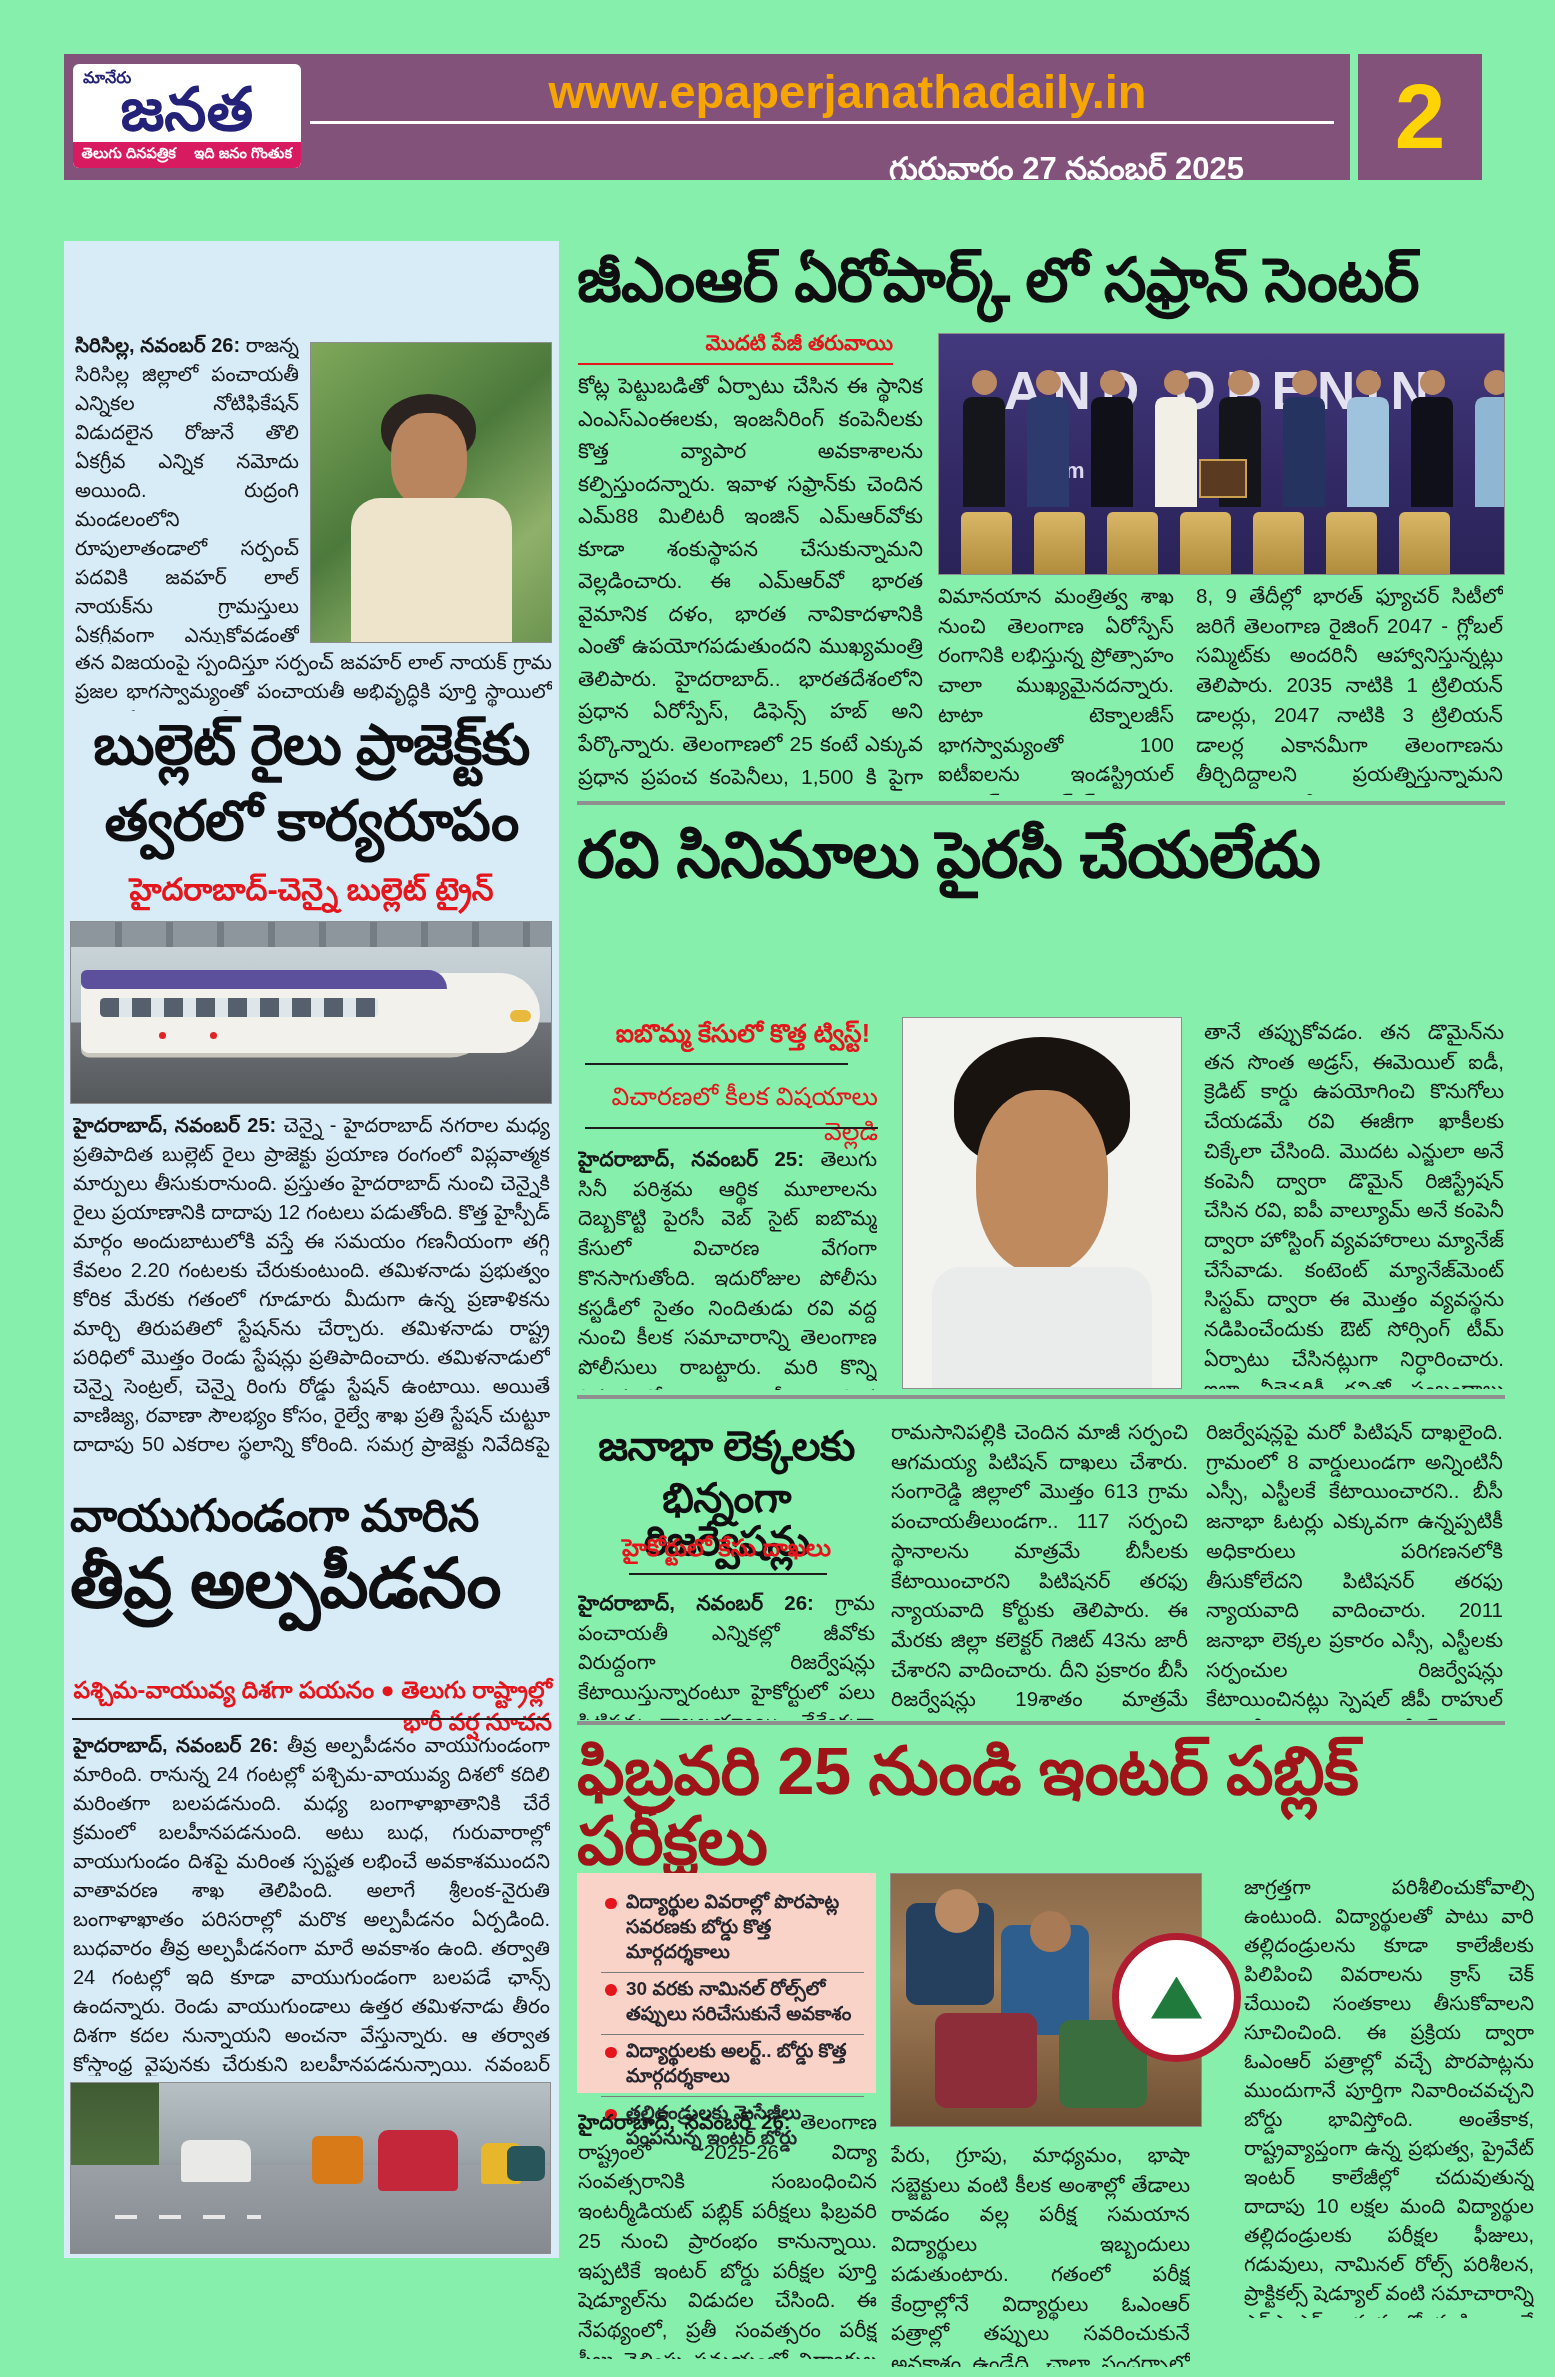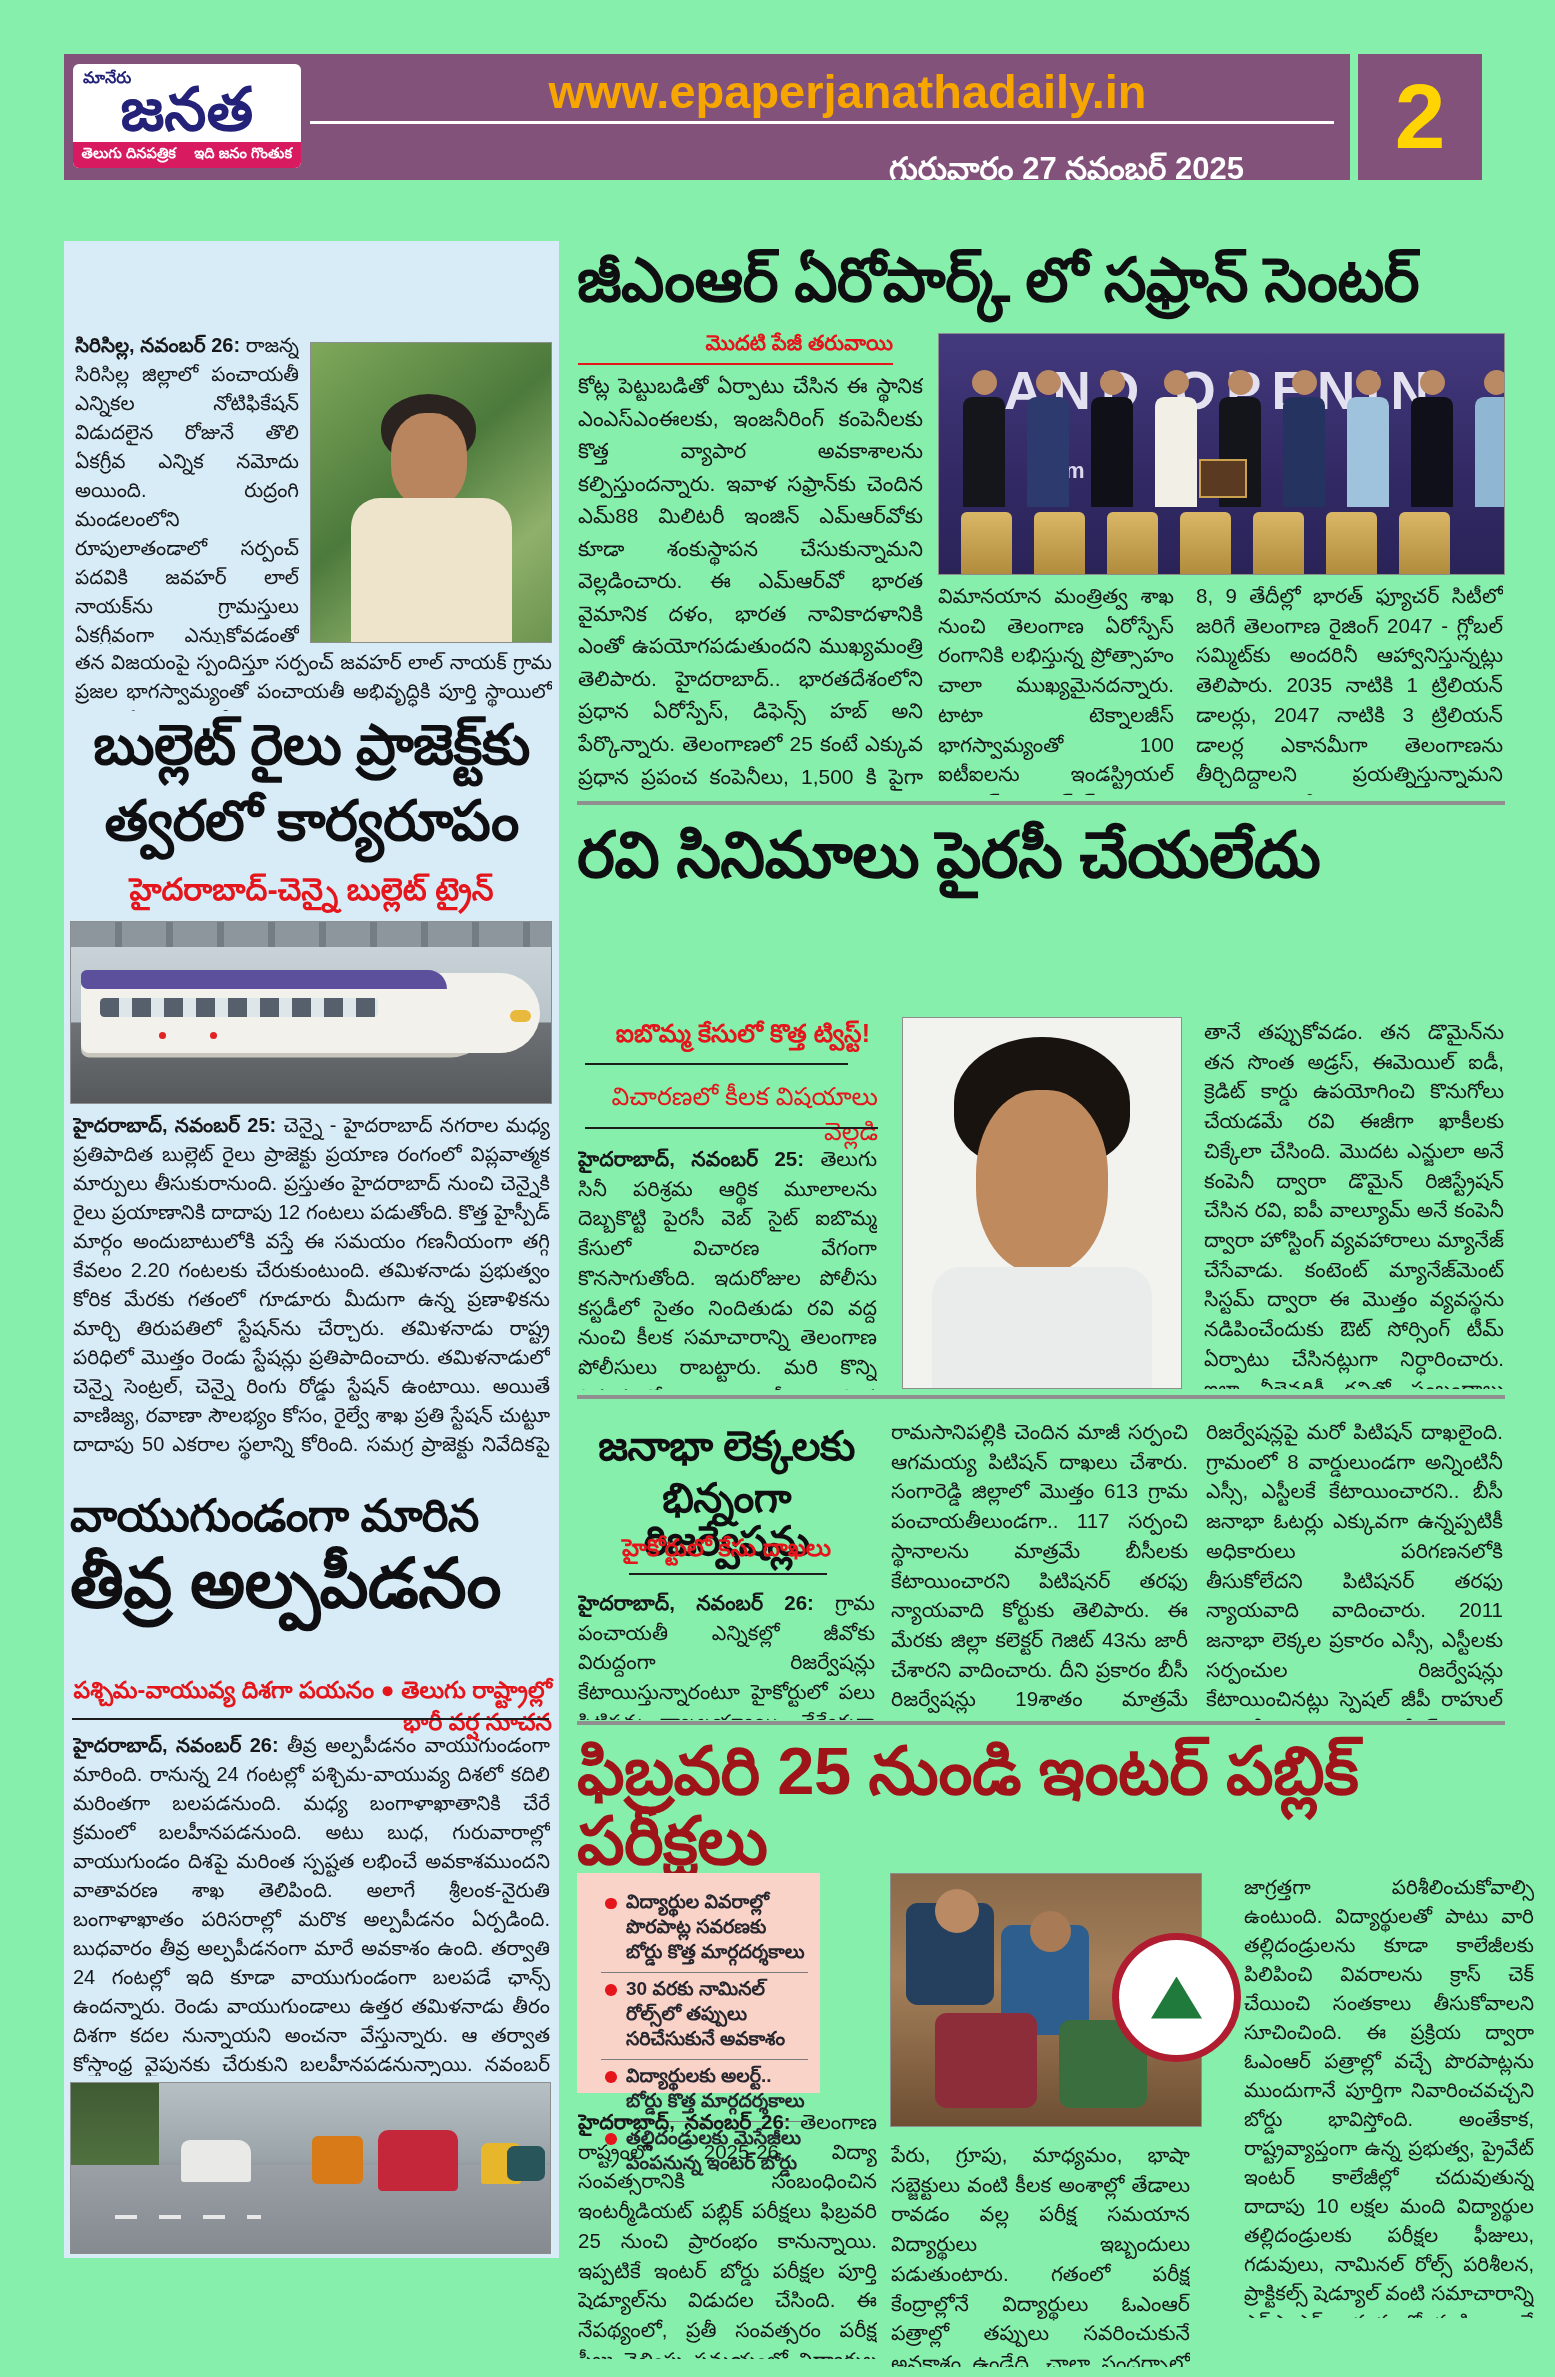--- a/index.html
+++ b/index.html
@@ -198,21 +198,21 @@
     <b class="dl">హైదరాబాద్, నవంబర్ 26:</b>
     <span>గ్రామ పంచాయతీ ఎన్నికల్లో జీవోకు విరుద్దంగా రిజర్వేషన్లు కేటాయిస్తున్నారంటూ హైకోర్టులో పలు పిటిషన్లు దాఖలయ్యాయి. వేర్వేరుగా దాఖలైన 9 పిటిషన్లపై జస్టిస్ టి.మాధవి దేవి విచారణ చేపట్టారు. రాష్ట్ర వ్యాప్తంగా బీసీ రిజర్వేషన్లు 17 శాతానికి మించడంలేదని సంగారెడ్డి జిల్లా ఆందోల్ మండలం</span>
   </div>
   <div class="abs bodytxt" style="left:891px;top:1417px;width:297px;height:303px;font-size:20.5px;">రామసానిపల్లికి చెందిన మాజీ సర్పంచి ఆగమయ్య పిటిషన్ దాఖలు చేశారు. సంగారెడ్డి జిల్లాలో మొత్తం 613 గ్రామ పంచాయతీలుండగా.. 117 సర్పంచి స్థానాలను మాత్రమే బీసీలకు కేటాయించారని పిటిషనర్ తరఫు న్యాయవాది కోర్టుకు తెలిపారు. ఈ మేరకు జిల్లా కలెక్టర్ గెజిట్ 43ను జారీ చేశారని వాదించారు. దీని ప్రకారం బీసీ రిజర్వేషన్లు 19శాతం మాత్రమే ఉన్నారు. రాష్ట్ర వ్యాప్తంగా సర్పంచులకు 17శాతం మాత్రమే ఉన్నాయని చెప్పారు. ప్రభుత్వం తీసుకొచ్చిన జీవో 46కు విరుద్ధంగా ఈ రిజర్వేషన్లు ఉన్నాయన్నారు. సంగారెడ్డి కలెక్టర్ జారీ చేసిన గెజిట్‌ను రద్దు చేసి.. రిజర్వేషన్లు మళ్లీ కేటాయించాలన్నారు. కల్వకుర్తి నియోజకవర్గంలో వెల్దండ మండలం తిమ్మనోనిపల్లి</div>
   <div class="abs bodytxt" style="left:1206px;top:1417px;width:297px;height:303px;font-size:20.5px;">రిజర్వేషన్లపై మరో పిటిషన్ దాఖలైంది. గ్రామంలో 8 వార్డులుండగా అన్నింటినీ ఎస్సీ, ఎస్టీలకే కేటాయించారని.. బీసీ జనాభా ఓటర్లు ఎక్కువగా ఉన్నప్పటికీ అధికారులు పరిగణనలోకి తీసుకోలేదని పిటిషనర్ తరఫు న్యాయవాది వాదించారు. 2011 జనాభా లెక్కల ప్రకారం ఎస్సీ, ఎస్టీలకు సర్పంచుల రిజర్వేషన్లు కేటాయించినట్లు స్పెషల్ జీపీ రాహుల్ రెడ్డి కోర్టుకు తెలిపారు. రోస్టర్ ప్రకారం రిజర్వేషన్లు మారుతూ వస్తాయని ధర్మాసనం దృష్టికి తెచ్చారు. 2011 జనాభా గణనలో తప్పులున్నట్లు పిటిషనర్ తరఫు న్యాయవాది వాదిస్తున్నారని.. దీనికి కేంద్రమే సమాధానం చెప్పాల్సి ఉందని రాహుల్ రెడ్డి వాదించారు. ఇరువైపుల వాదనలు విన్న హైకోర్టు తదుపరి విచారణను రేపటికి వాయిదా వేసింది.</div>
 
   <div class="abs rule" style="left:577px;top:1721px;width:928px;height:3.7px;"></div>
 
   <div class="abs hl darkred" style="left:577px;top:1736px;width:960px;font-size:67px;">ఫిబ్రవరి 25 నుండి ఇంటర్ పబ్లిక్ పరీక్షలు</div>
 
-  <div class="abs pinkbox" style="left:577px;top:1873px;width:243px;height:220px;padding-left:24px;">
+  <div class="abs pinkbox" style="left:577px;top:1873px;width:299px;height:220px;padding-left:24px;">
     <div class="bullet-item">విద్యార్థుల వివరాల్లో పొరపాట్ల సవరణకు బోర్డు కొత్త మార్గదర్శకాలు</div>
     <div class="bullet-item">30 వరకు నామినల్ రోల్స్‌లో తప్పులు సరిచేసుకునే అవకాశం</div>
     <div class="bullet-item">విద్యార్థులకు అలర్ట్.. బోర్డు కొత్త మార్గదర్శకాలు</div>
     <div class="bullet-item">తల్లిదండ్రులకు మెసేజీలు పంపనున్న ఇంటర్ బోర్డు</div>
   </div>
 
   <div class="photo" style="left:890px;top:1873px;width:310px;height:252px;background:linear-gradient(#8a6a4a 0%,#a5805a 40%,#6e4f33 100%);">
     <div class="abs" style="left:14.6px;top:29px;width:88px;height:102px;border-radius:11.7px;background:#24405e;"></div>
     <div class="abs" style="left:110px;top:51px;width:88px;height:110px;border-radius:11.7px;background:#2d5e8e;"></div>
     <div class="abs" style="left:44px;top:139px;width:102px;height:95px;border-radius:11.7px;background:#8e2d3a;"></div>

